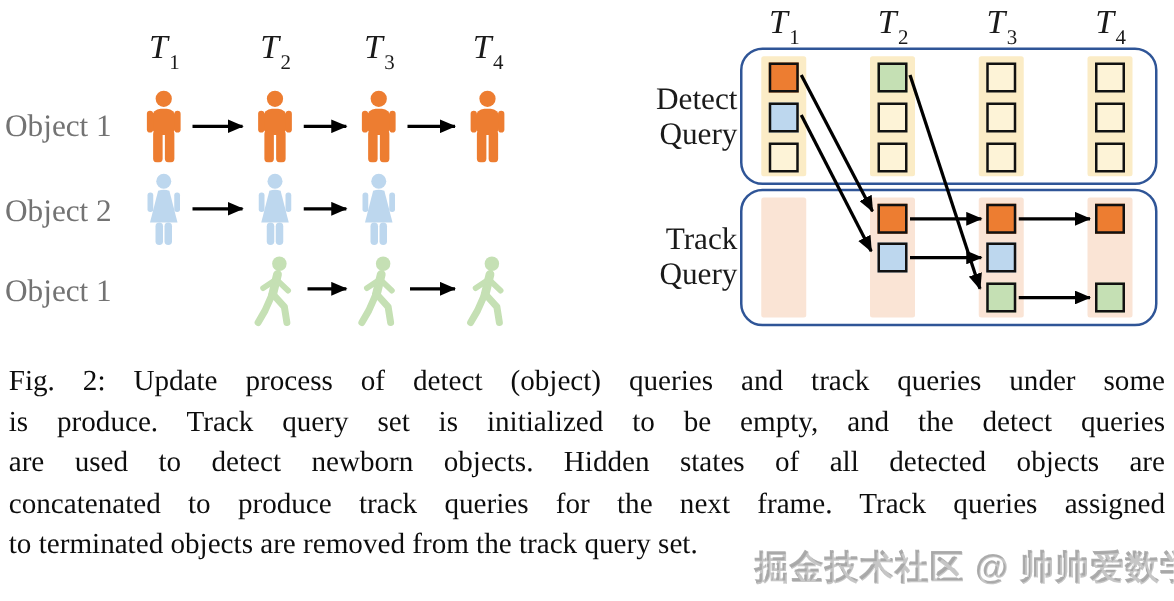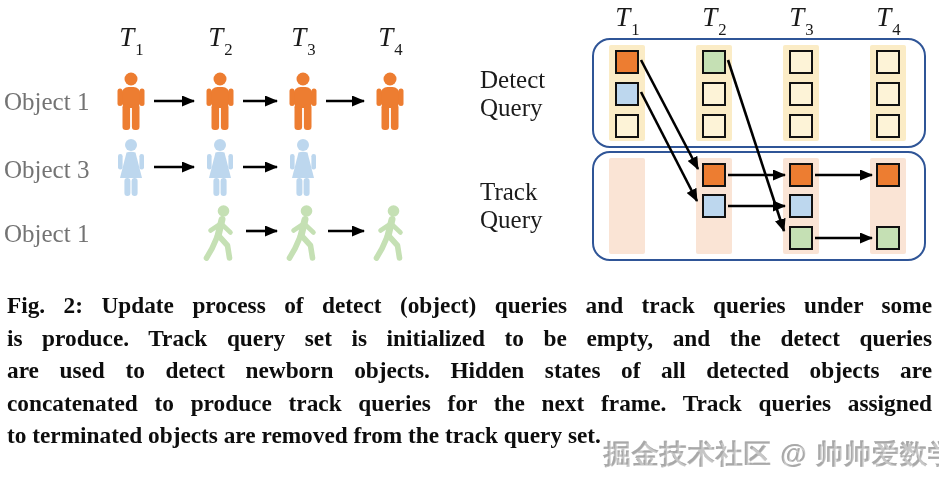--- a/index.html
+++ b/index.html
@@ -19,27 +19,27 @@
   .qbox{position:absolute;left:122px;width:334px;height:110px;border:2.5px solid #2F5597;
         border-radius:18px;box-sizing:border-box;background:transparent;}
   .strip{position:absolute;width:36px;height:96px;border-radius:2px;}
   .strip.detect{background:#FBECC6;}
   .strip.track{background:#FAE4D5;}
   .sq{position:absolute;width:24px;height:24px;border:2.5px solid #111;box-sizing:border-box;}
   .sq.orange{background:#ED7D31;}
   .sq.blue{background:#BDD7EE;}
   .sq.green{background:#C5E0B4;}
   .sq.empty{background:#FDF3D7;}
-  .qlabel{position:absolute;left:10px;width:110px;text-align:left;font-size:25px;line-height:28px;color:#1a1a1a;}
+  .qlabel{position:absolute;left:10px;width:110px;text-align:right;font-size:25px;line-height:28px;color:#1a1a1a;}
 
   svg.arrow-layer{position:absolute;left:0;top:0;pointer-events:none;overflow:visible;}
 
   
   #caption{position:absolute;left:7px;top:289px;width:925px;font-size:23.3px;line-height:32.5px;color:#0d0d0d;}
-  .cap-line{display:block;text-align:justify;text-align-last:justify;white-space:nowrap;font-weight:bold;}
+  .cap-line{display:block;text-align:justify;text-align-last:justify;white-space:nowrap;}
   .cap-line.last{text-align-last:left;}
 
   
   #watermark{position:absolute;left:604px;top:436px;width:336px;font-size:27px;font-weight:bold;
              font-family:"Liberation Sans","DejaVu Sans",sans-serif;letter-spacing:1px;
              color:rgba(165,165,165,0.62);
              text-shadow:1.5px 1.5px 0 rgba(255,255,255,0.95), -0.5px -0.5px 0 rgba(110,110,110,0.55);
              white-space:nowrap;z-index:5;}
 </style>
 </head>
@@ -79,21 +79,21 @@
   </svg>
 
   <div id="left-diagram">
 
     <span class="tstep" style="left:103px;top:22px"><i>T</i><sub>1</sub></span>
     <span class="tstep" style="left:192px;top:22px"><i>T</i><sub>2</sub></span>
     <span class="tstep" style="left:275px;top:22px"><i>T</i><sub>3</sub></span>
     <span class="tstep" style="left:362px;top:22px"><i>T</i><sub>4</sub></span>
 
     <span class="obj-label" style="top:88px">Object 1</span>
-    <span class="obj-label" style="top:156px">Object 3</span>
+    <span class="obj-label" style="top:156px">Object 2</span>
     <span class="obj-label" style="top:220px">Object 1</span>
 
     <svg class="person" style="left:111px;top:72px;color:#ED7D31">
         <use href="#sym-man"></use>
       </svg>
     <svg class="person" style="left:200px;top:72px;color:#ED7D31">
         <use href="#sym-man"></use>
       </svg>
     <svg class="person" style="left:283px;top:72px;color:#ED7D31">
         <use href="#sym-man"></use>

